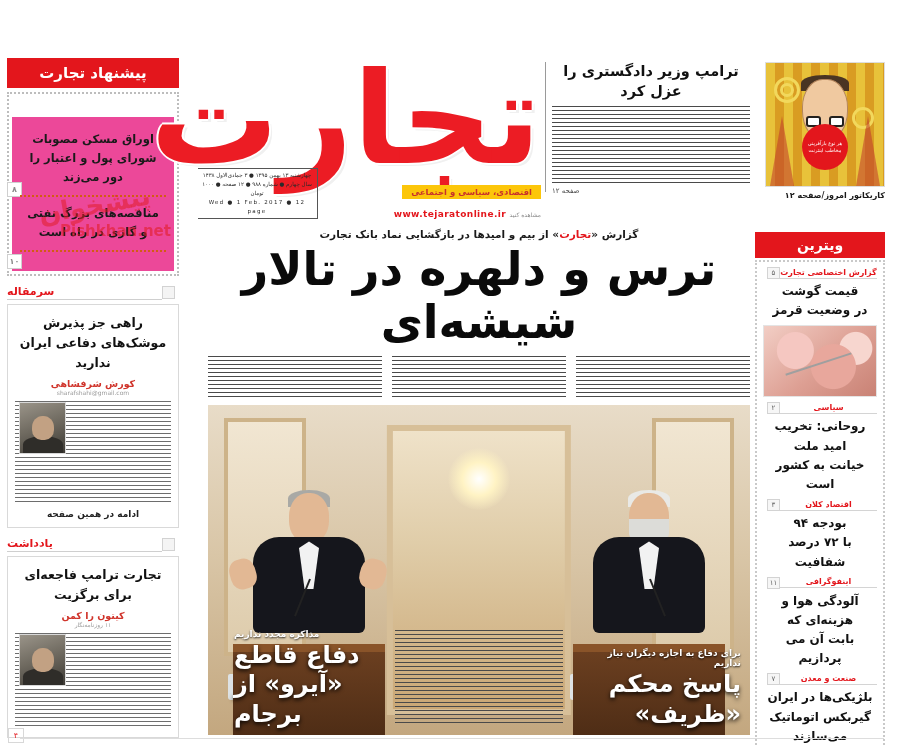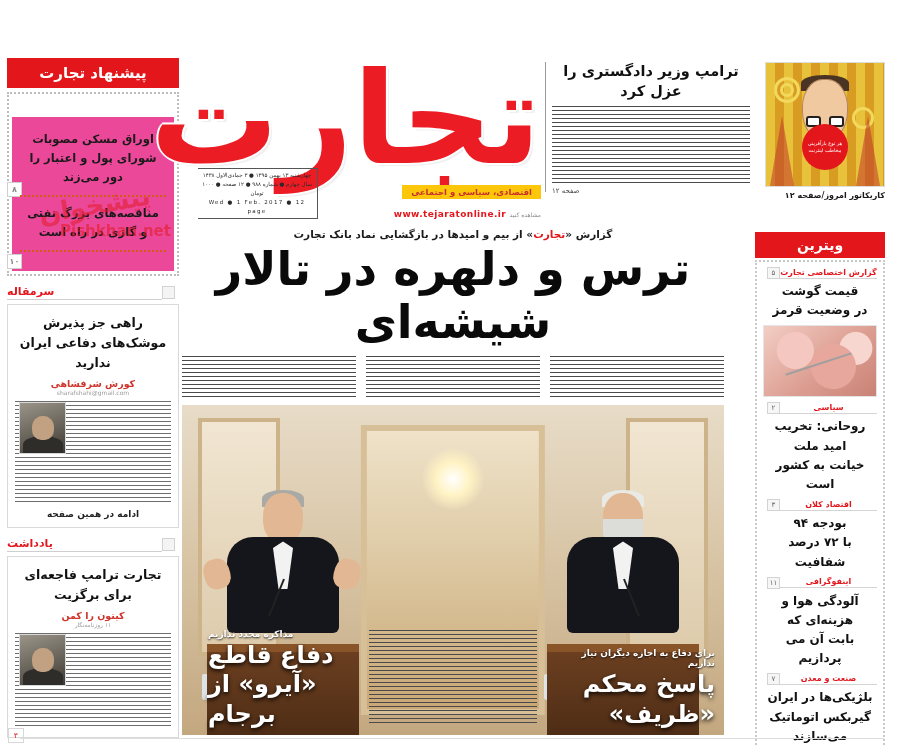--- a/index.html
+++ b/index.html
@@ -346,21 +346,21 @@
     left: 18%; top: 52%;
     width: 62%; height: 2px;
     background: #9f9f9f;
     transform: rotate(-18deg);
   }
   .vit-lines { margin-top: 4px; height: 86px; }
 
   
   #center {
     position: absolute;
-    left: 182px; top: 228px;
+    left: 208px; top: 228px;
     width: 542px; height: 500px;
   }
   #kicker {
     direction: rtl;
     text-align: center;
     font-size: 10.5px;
     font-weight: bold;
     color: #1a1a1a;
     margin-bottom: 3px;
   }

